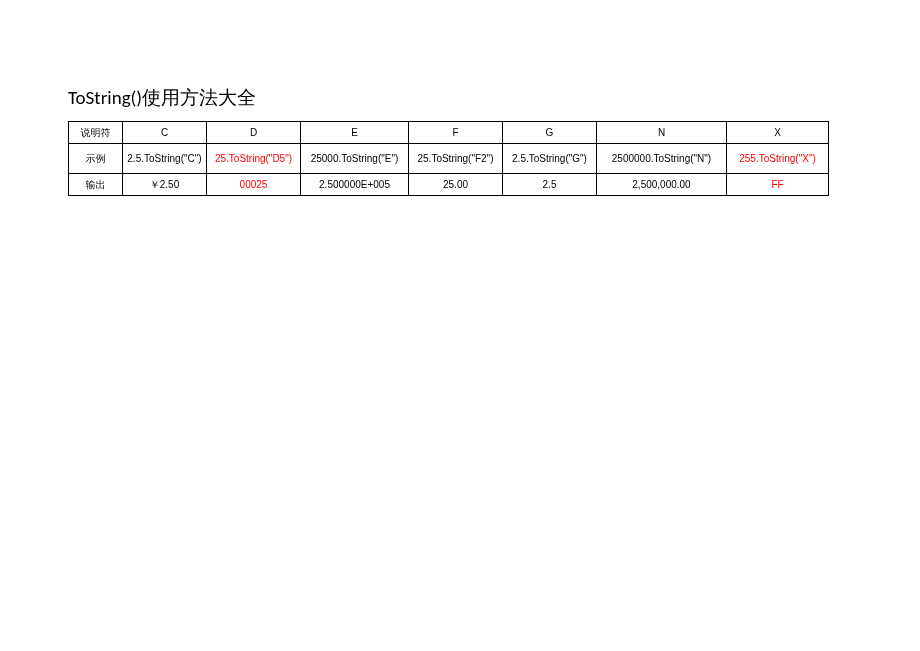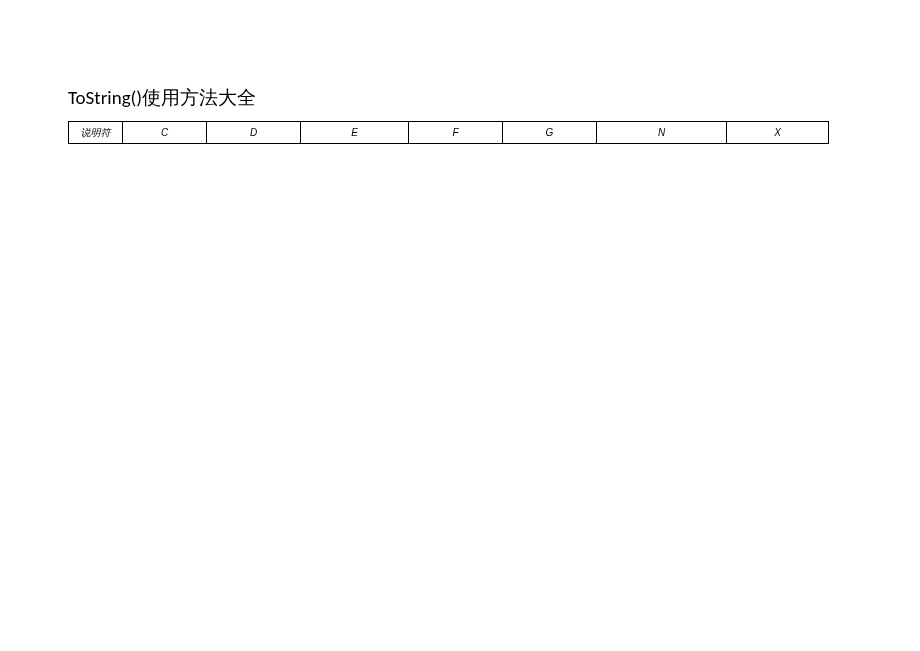--- a/index.html
+++ b/index.html
@@ -19,21 +19,20 @@
     font-weight: 500;
     color: #000;
     margin-bottom: 10px;
     font-family: Calibri, "Microsoft YaHei", sans-serif;
     letter-spacing: 0;
   }
   table {
     border-collapse: collapse;
     width: 100%;
     table-layout: fixed;
-    font-style: italic;
   }
   th, td {
     border: 1px solid #000;
     text-align: center;
     vertical-align: middle;
     font-size: 10px;
     line-height: 1.3;
     padding: 4px 2px;
     color: #000;
     font-weight: normal;
@@ -74,16 +73,36 @@
       <td>C</td>
       <td>D</td>
       <td>E</td>
       <td>F</td>
       <td>G</td>
       <td>N</td>
       <td>X</td>
     </tr>
 
 
+    <tr class="row-example">
+      <td>示例</td>
+      <td>2.5.ToString("C")</td>
+      <td class="red">25.ToString("D5")</td>
+      <td>25000.ToString("E")</td>
+      <td>25.ToString("F2")</td>
+      <td>2.5.ToString("G")</td>
+      <td>2500000.ToString("N")</td>
+      <td class="red">255.ToString("X")</td>
+    </tr>
 
+    <tr>
+      <td>输出</td>
+      <td>￥2.50</td>
+      <td class="red">00025</td>
+      <td>2.500000E+005</td>
+      <td>25.00</td>
+      <td>2.5</td>
+      <td>2,500,000.00</td>
+      <td class="red">FF</td>
+    </tr>
   </tbody>
     </table>
 </div>
 
 </body></html>

